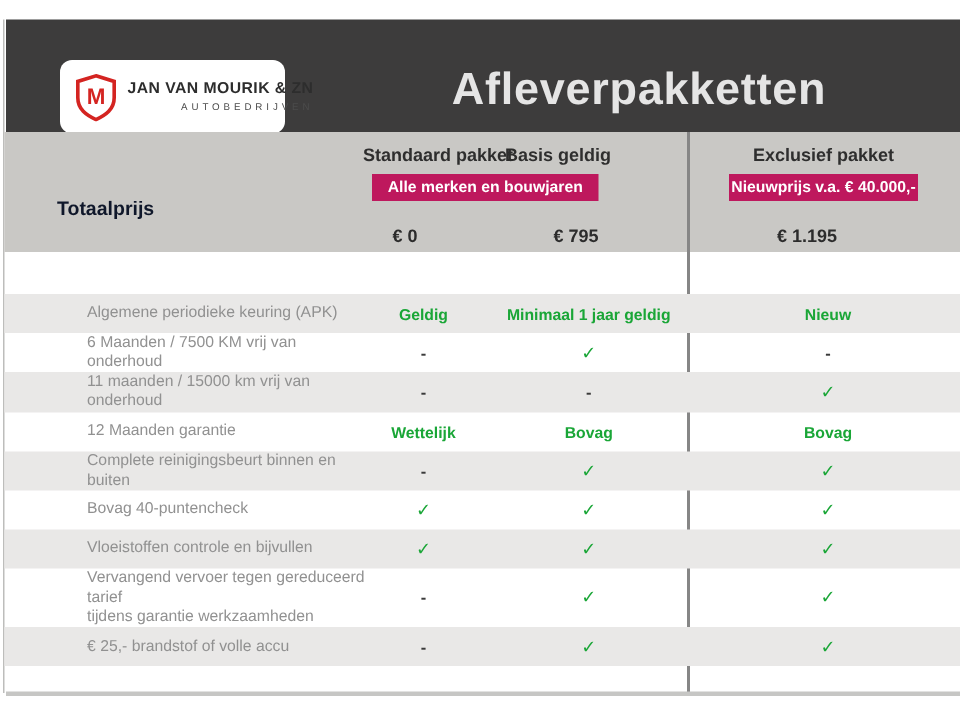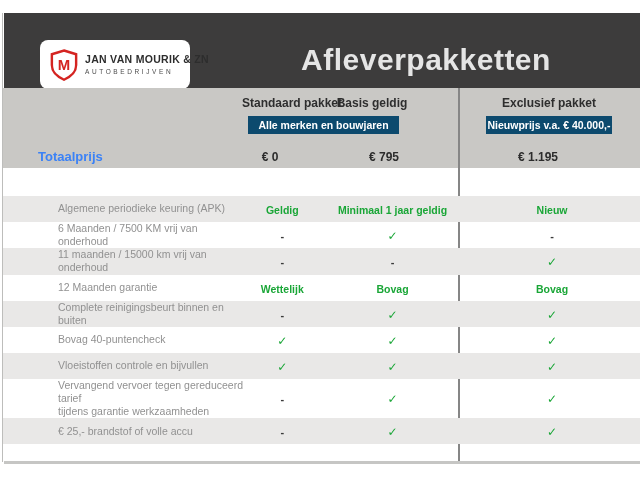--- a/index.html
+++ b/index.html
@@ -18,49 +18,49 @@
   .header{
     position:absolute;left:4px;top:13px;width:636px;height:75px;
     background:#3d3c3c;
   }
   .logo-box{
     position:absolute;left:36px;top:27px;width:150px;height:49px;
     background:#ffffff;border-radius:8px;
     display:flex;align-items:center;padding-left:10px;box-sizing:border-box;
   }
   .logo-shield{flex:0 0 auto;width:28px;height:32px;}
-  .logo-text{margin-left:7px;line-height:1.1;}
+  .logo-text{margin-left:7px;line-height:1.1;text-align:right;}
   .logo-name{font-size:10.5px;font-weight:bold;color:#2d2d2d;letter-spacing:.3px;white-space:nowrap;}
   .logo-tagline{font-size:6.5px;letter-spacing:2.6px;color:#4c4c4c;margin-top:2px;white-space:nowrap;}
   .page-title{
     position:absolute;left:422px;top:47px;transform:translate(-50%,-50%);
     font-size:30px;font-weight:bold;color:#e5e5e5;letter-spacing:.5px;white-space:nowrap;
   }
   
   .panel{
     position:absolute;left:3px;top:88px;width:637px;height:80px;
     background:#c9c8c5;
   }
   .col-label{
     position:absolute;top:96px;text-align:center;
     font-size:12px;font-weight:bold;color:#2e2e2e;white-space:nowrap;
   }
   .col-label.standaard{left:237px;width:110px;}
   .col-label.basis{left:317px;width:110px;}
   .col-label.exclusief{left:458px;width:182px;}
   .badge{
     position:absolute;top:116px;height:18px;line-height:18px;
-    background:#0c4a6e;color:#ffffff;font-weight:bold;text-align:center;
+    background:#be185d;color:#ffffff;font-weight:bold;text-align:center;
     font-size:10.5px;white-space:nowrap;
   }
   .badge.left{left:248px;width:151px;}
   .badge.right{left:486px;width:126px;}
   .totals-label{
-    position:absolute;left:38px;top:149px;
-    font-size:13px;font-weight:bold;color:#3b82f6;
+    position:absolute;left:38px;top:131px;
+    font-size:13px;font-weight:bold;color:#0f172a;
   }
   .totals-val{
     position:absolute;top:150px;text-align:center;
     font-size:12px;font-weight:bold;color:#2c2c2c;
   }
   .totals-val.v1{left:230px;width:80px;}
   .totals-val.v2{left:310px;width:148px;}
   .totals-val.v3{left:458px;width:160px;}
   
   .v-divider{

